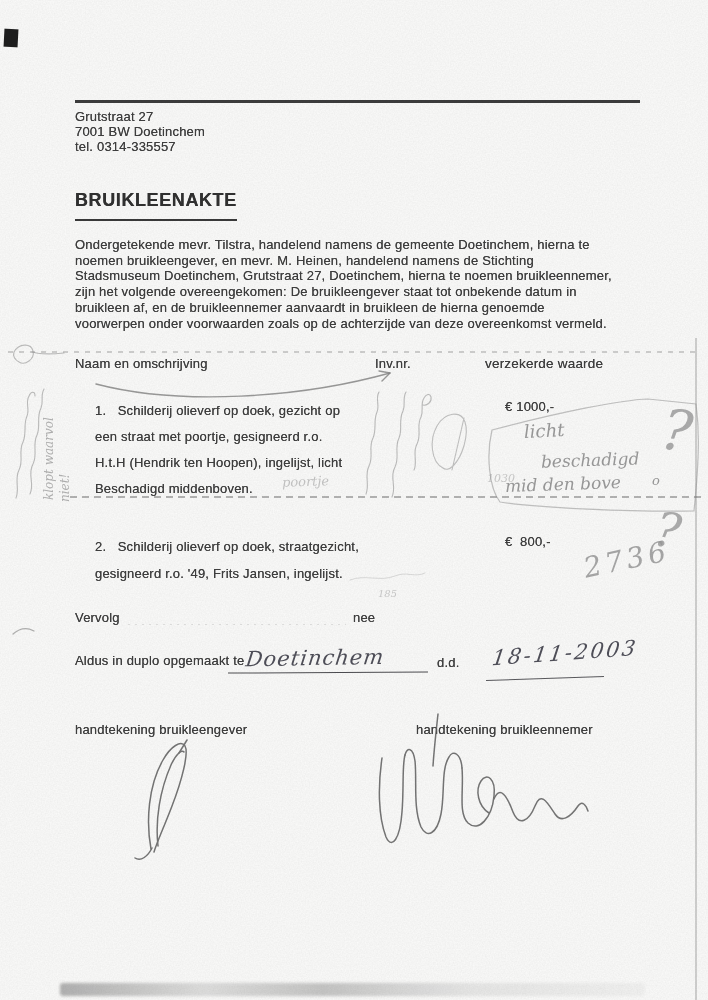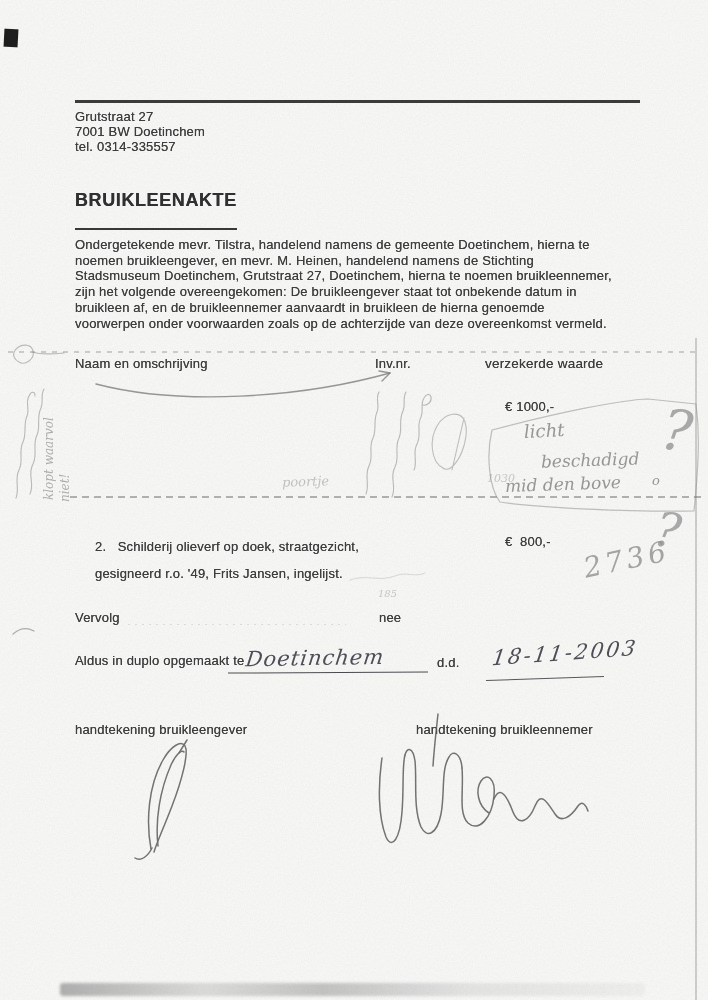--- a/index.html
+++ b/index.html
@@ -4,21 +4,21 @@
 <style>
   html,body{margin:0;padding:0;background:#e9e9e9;}
   .page{
     position:relative;width:708px;height:1000px;background:#fcfcfb;
     overflow:hidden;font-family:"Liberation Sans",sans-serif;color:#3e3e3e;
   }
   .abs{position:absolute;}
   .typed{color:#3f3f3f;text-shadow:0 0 .5px rgba(55,55,55,.85);letter-spacing:.2px;white-space:pre;}
   .org{font-size:23px;font-weight:bold;letter-spacing:.6px;color:#333;text-shadow:0 0 .7px rgba(40,40,40,.9);}
   .doctitle{font-size:18px;font-weight:bold;letter-spacing:.6px;color:#313131;
-    border-bottom:2.5px solid #3a3a3a;padding-bottom:17px;text-shadow:0 0 .6px rgba(40,40,40,.9);}
+    border-bottom:2.5px solid #3a3a3a;padding-bottom:8px;text-shadow:0 0 .6px rgba(40,40,40,.9);}
   .body13{font-size:13px;line-height:15.7px;}
   .lines13{font-size:13px;line-height:26px;}
   .hw{font-family:"DejaVu Serif",serif;font-style:italic;}
   .pen{color:#50505a;}
   .pencil{color:#9b9b9b;}
   .rule{background:#3d3d3d;filter:blur(.4px);}
   .dashline{height:2px;background:repeating-linear-gradient(90deg,rgba(95,95,95,.45) 0 7px,rgba(95,95,95,0) 7px 12px);}
   .dashline.faint{background:repeating-linear-gradient(90deg,rgba(110,110,110,.3) 0 5px,rgba(110,110,110,0) 5px 11px);}
   .dotline{height:1px;background:repeating-linear-gradient(90deg,rgba(130,130,130,.35) 0 2px,rgba(130,130,130,0) 2px 7px);}
   .inkline{border-top:1.6px solid #4e4e52;}
@@ -50,20 +50,26 @@
     <div class="typed body13">zijn het volgende overeengekomen: De bruikleengever staat tot onbekende datum in</div>
     <div class="typed body13">bruikleen af, en de bruikleennemer aanvaardt in bruikleen de hierna genoemde</div>
     <div class="typed body13">voorwerpen onder voorwaarden zoals op de achterzijde van deze overeenkomst vermeld.</div>
   </div>
 
   <div class="abs dashline faint" style="left:8px;top:351px;width:692px;"></div>
   <div class="abs typed body13" style="left:75px;top:356px;">Naam en omschrijving</div>
   <div class="abs typed body13" style="left:375px;top:356px;">Inv.nr.</div>
   <div class="abs typed body13" style="left:485px;top:356px;font-size:13.5px;">verzekerde waarde</div>
 
+  <div class="abs lines13" style="left:95px;top:398px;">
+    <div class="typed">1.   Schilderij olieverf op doek, gezicht op</div>
+    <div class="typed">een straat met poortje, gesigneerd r.o.</div>
+    <div class="typed">H.t.H (Hendrik ten Hoopen), ingelijst, licht</div>
+    <div class="typed">Beschadigd middenboven.</div>
+  </div>
   <div class="abs typed body13" style="left:505px;top:399px;">€ 1000,-</div>
   <div class="abs dashline" style="left:70px;top:496px;width:635px;"></div>
 
   <div class="abs hw pencil" style="left:282px;top:474px;font-size:13px;opacity:.55;transform:rotate(-2deg);">poortje</div>
   <div class="abs hw pencil" style="left:524px;top:420px;font-size:18px;transform:rotate(-3deg);">licht</div>
   <div class="abs hw pencil" style="left:541px;top:450px;font-size:17px;transform:rotate(-2deg);">beschadigd</div>
   <div class="abs hw pencil" style="left:505px;top:474px;font-size:17px;transform:rotate(-2deg);">mid den bove</div>
   <div class="abs hw pencil" style="left:652px;top:473px;font-size:13px;">o</div>
   <div class="abs hw pencil" style="left:662px;top:398px;font-size:56px;transform:rotate(8deg);opacity:.8;">?</div>
   <div class="abs hw pencil" style="left:487px;top:472px;font-size:11px;opacity:.5;">1030</div>
@@ -75,21 +81,21 @@
     <div class="typed">2.   Schilderij olieverf op doek, straatgezicht,</div>
     <div class="typed">gesigneerd r.o. '49, Frits Jansen, ingelijst.</div>
   </div>
   <div class="abs typed body13" style="left:505px;top:534px;text-align:right;">€  800,-</div>
   <div class="abs hw pencil" style="left:583px;top:543px;font-size:28px;letter-spacing:4px;transform:rotate(-12deg);opacity:.85;">2736</div>
   <div class="abs hw pencil" style="left:655px;top:502px;font-size:48px;transform:rotate(10deg);opacity:.8;">?</div>
   <div class="abs hw pencil" style="left:378px;top:588px;font-size:10px;opacity:.5;">185</div>
 
   <div class="abs typed body13" style="left:75px;top:610px;">Vervolg</div>
   <div class="abs dotline" style="left:128px;top:624px;width:218px;opacity:.6;"></div>
-  <div class="abs typed body13" style="left:353px;top:610px;margin-left:26px;">nee</div>
+  <div class="abs typed body13" style="left:353px;top:610px;">nee</div>
 
   <div class="abs typed body13" style="left:75px;top:653px;">Aldus in duplo opgemaakt te</div>
   <div class="abs inkline" style="left:228px;top:672px;width:200px;transform:rotate(-.3deg);"></div>
   <div class="abs hw pen" style="left:246px;top:646px;font-size:21px;transform:skewX(-8deg) rotate(-1deg);letter-spacing:1px;">Doetinchem</div>
   <div class="abs typed body13" style="left:437px;top:655px;text-align:center;">d.d.</div>
   <div class="abs hw pen" style="left:492px;top:641px;font-size:21px;letter-spacing:2.5px;transform:rotate(-4deg) skewX(-12deg);">18-11-2003</div>
   <div class="abs inkline" style="left:486px;top:678px;width:118px;transform:rotate(-2deg);border-top-color:#5a5a5e;"></div>
 
   <div class="abs typed body13" style="left:75px;top:722px;">handtekening bruikleengever</div>
   <div class="abs typed body13" style="left:380px;top:722px;padding-left:36px;">handtekening bruikleennemer</div>

